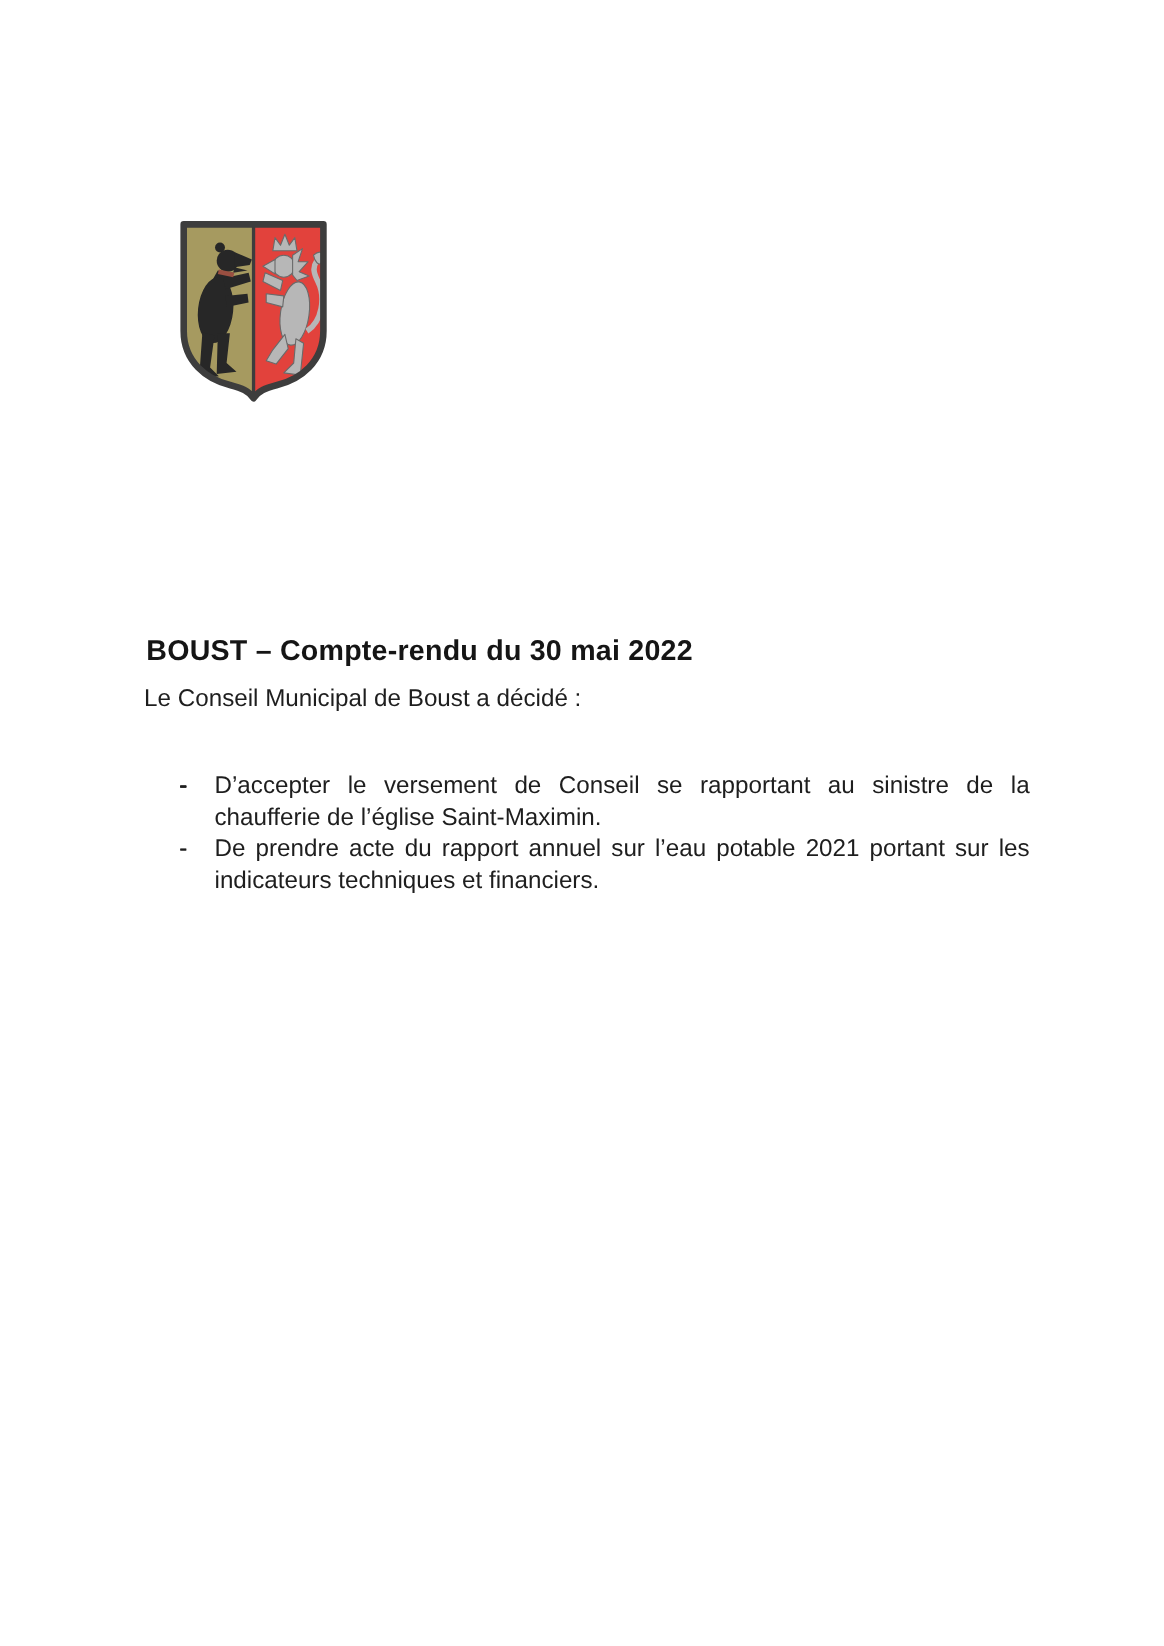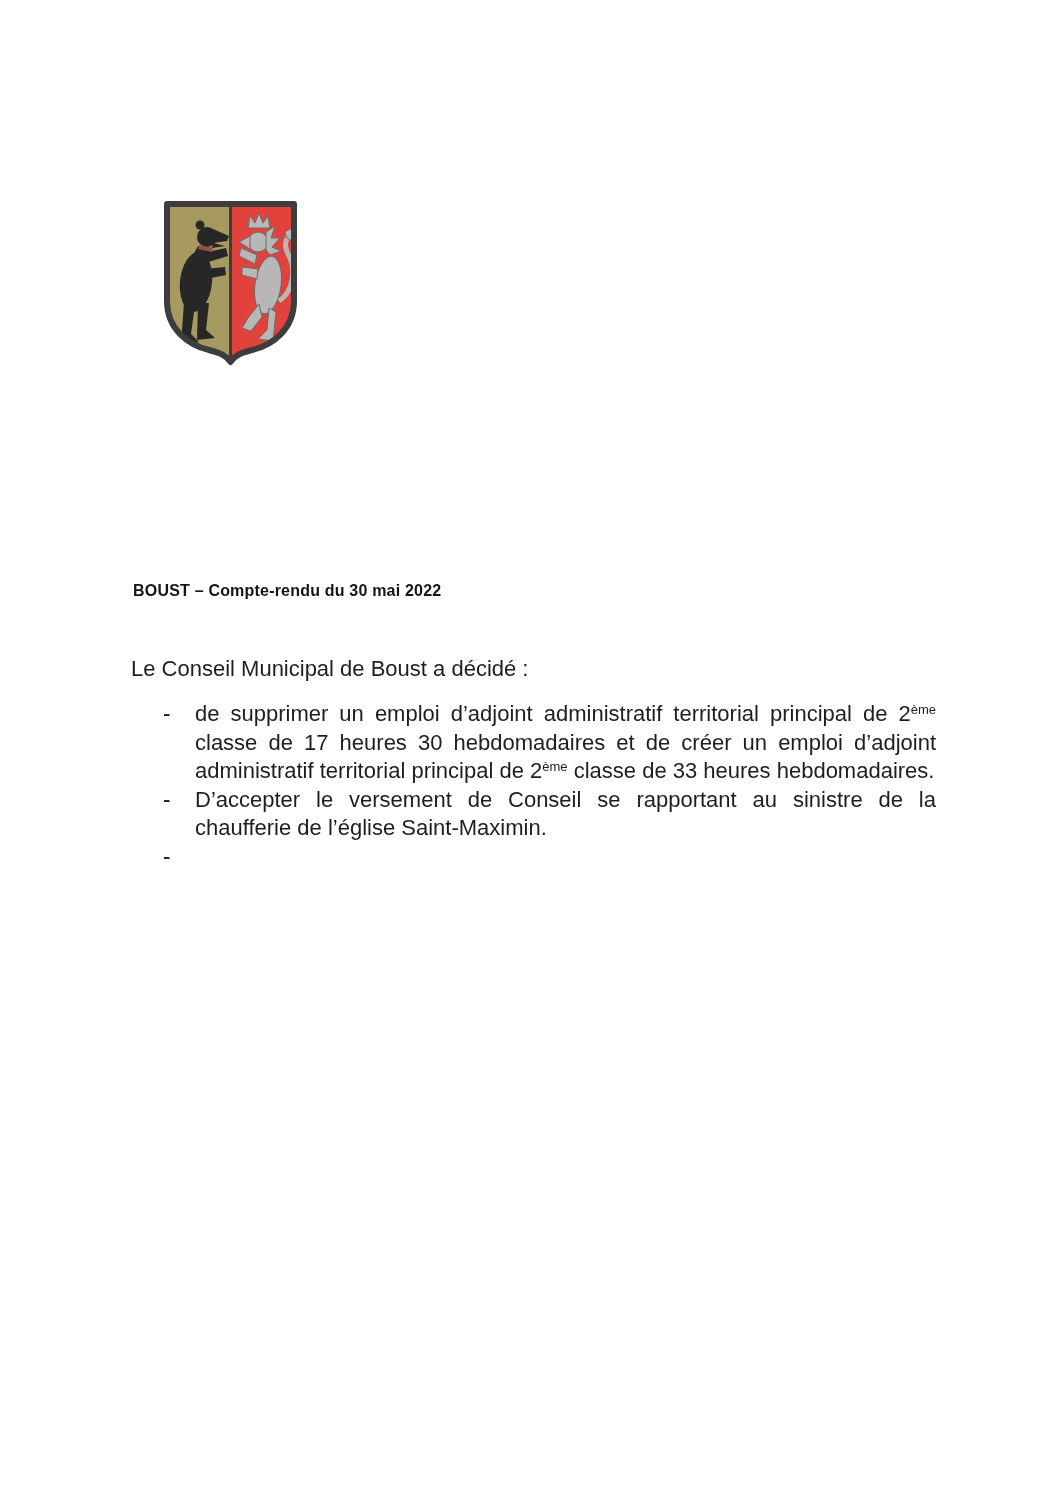--- a/index.html
+++ b/index.html
@@ -23,31 +23,31 @@
     left: 154px;
     top: 198px;
     width: 153px;
     height: 168px;
   }
   .title {
     position: absolute;
     left: 133px;
     top: 577px;
     margin: 0;
-    font-size: 16px;
+    font-size: 26px;
     line-height: 28px;
     font-weight: 700;
     color: #151515;
     letter-spacing: 0.2px;
     white-space: nowrap;
   }
   .intro {
     position: absolute;
     left: 131px;
-    top: 655px;
+    top: 621px;
     margin: 0;
     font-size: 22px;
     line-height: 28.5px;
     color: #1e1e1e;
     white-space: nowrap;
   }
   .decisions {
     position: absolute;
     left: 133px;
     top: 700px;
@@ -125,20 +125,20 @@
       <path d="M13,6 L140,6 L140,103 C140,131 119,147 98,152 C87,155 81,157 76.5,164 C72,157 66,155 55,152 C34,147 13,131 13,103 Z" fill="none" stroke-width="6" stroke-linejoin="round" stroke="#3d3d3d"></path>
     </svg>
   </div>
 
   <h1 class="title">BOUST – Compte-rendu du 30 mai 2022</h1>
 
   <p class="intro">Le Conseil Municipal de Boust a décidé :</p>
 
   <ul class="decisions">
       <li><span class="marker">-</span></li>
-      <li><span class="marker">-</span><span>de supprimer un emploi d’adjoint administratif territorial principal de 2<sup>ème</sup> classe de 17 heures 30 hebdomadaires et de créer un emploi d’adjoint administratif territorial principal de 2<sup>ème</sup> classe de 33 heures hebdomadaires.</span></li>
+      <li><span class="marker">-</span></li>
       <li><span class="marker">-</span></li>
       <li><span class="marker">-</span><span>D’accepter le versement de Conseil se rapportant au sinistre de la chaufferie de l’église Saint-Maximin.</span></li>
       <li><span class="marker">-</span></li>
-      <li><span class="marker">-</span></li>
+      <li><span class="marker">-</span><span>De prendre acte du rapport annuel sur l’eau potable 2021 portant sur les indicateurs techniques et financiers.</span></li>
     </ul>
 
 </div>
 
 </body></html>

